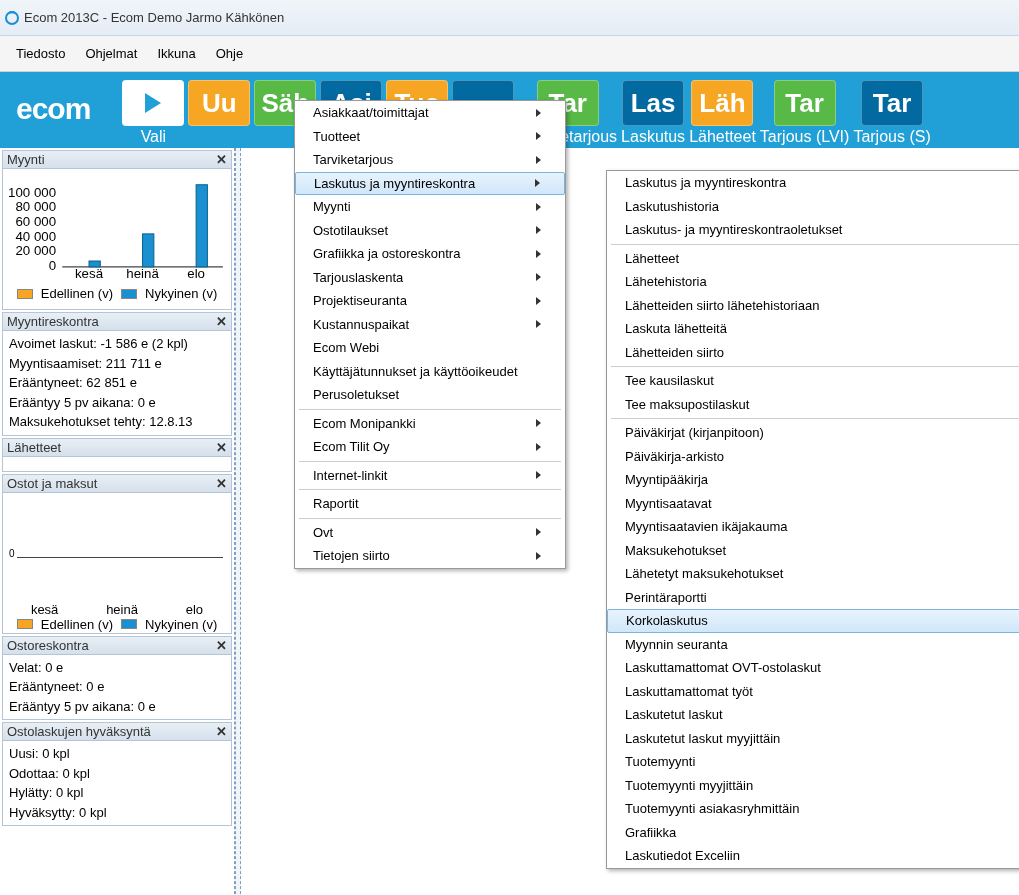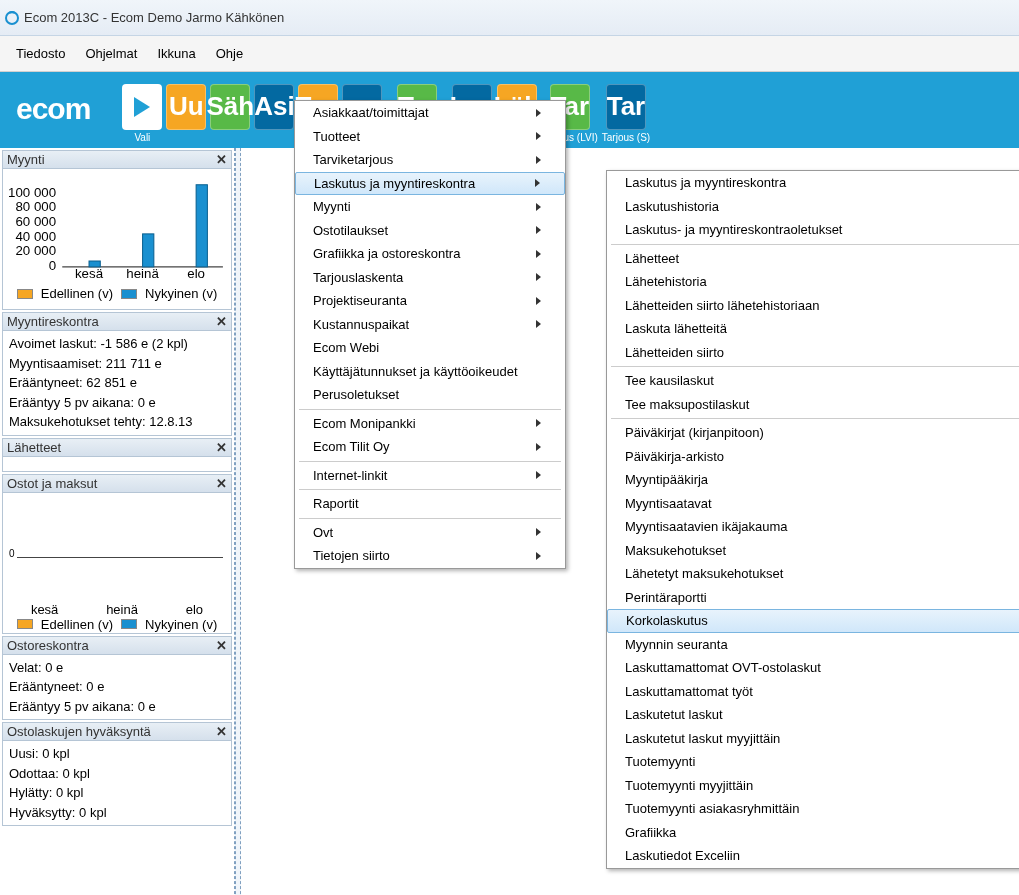--- a/index.html
+++ b/index.html
@@ -8,22 +8,22 @@
 .titlebar { height: 36px; background: linear-gradient(#f0f5fa, #e5ecf5); border-bottom: 1px solid #c5d5e5; display: flex; align-items: center; padding-left: 4px; }
 .titlebar-icon { width: 16px; height: 16px; margin-right: 4px; color: #1a90d0; }
 .titlebar-text { color: #333; }
 
 .menubar { height: 36px; background: #f5f5f5; border-bottom: 1px solid #d0d0d0; display: flex; align-items: center; padding-left: 6px; }
 .menubar-item { padding: 3px 10px; cursor: pointer; }
 
 .toolbar { height: 76px; background: #20a0d6; display: flex; align-items: center; padding: 6px 4px 0; position: relative; }
 .logo { color: #fff; font-size: 30px; font-weight: bold; letter-spacing: -1px; padding: 0 30px 8px 12px; }
 .toolbar-btn { display: flex; flex-direction: column; align-items: center; margin: 0 2px; }
-.toolbar-btn-box { width: 40px; height: 46px; border-radius: 4px; display: flex; align-items: center; justify-content: center; color: #fff; font-size: 26px; font-weight: bold; border: 1px solid rgba(255,255,255,0.3); }
-.toolbar-btn-label { color: #fff; font-size: 10px; margin-top: 2px; }
+.toolbar-btn-box { width: 62px; height: 46px; border-radius: 4px; display: flex; align-items: center; justify-content: center; color: #fff; font-size: 26px; font-weight: bold; border: 1px solid rgba(255,255,255,0.3); }
+.toolbar-btn-label { color: #fff; font-size: 16px; margin-top: 2px; }
 .btn-white { background: #fff; }
 .btn-orange { background: #f6a623; }
 .btn-green { background: #58b947; }
 .btn-blue { background: #0369a1; }
 .play-icon { width: 0; height: 0; border-left: 16px solid #20a0d6; border-top: 10px solid transparent; border-bottom: 10px solid transparent; }
 
 .workspace { display: flex; height: calc(100% - 124px); }
 
 .left-panel { width: 235px; border-right: 1px dashed #80a0c0; overflow-y: auto; }
 .widget { border: 1px solid #b5c5d5; margin: 2px; }

